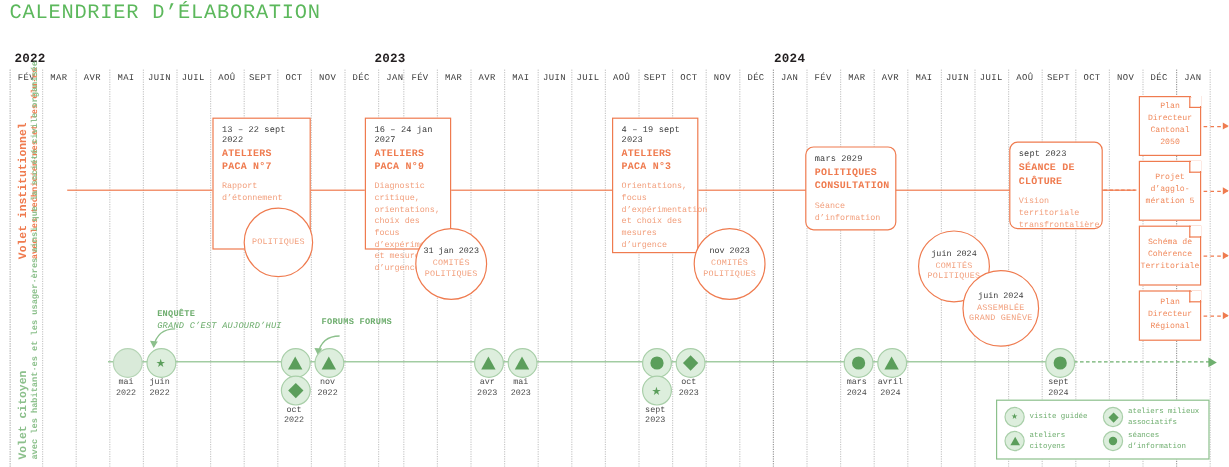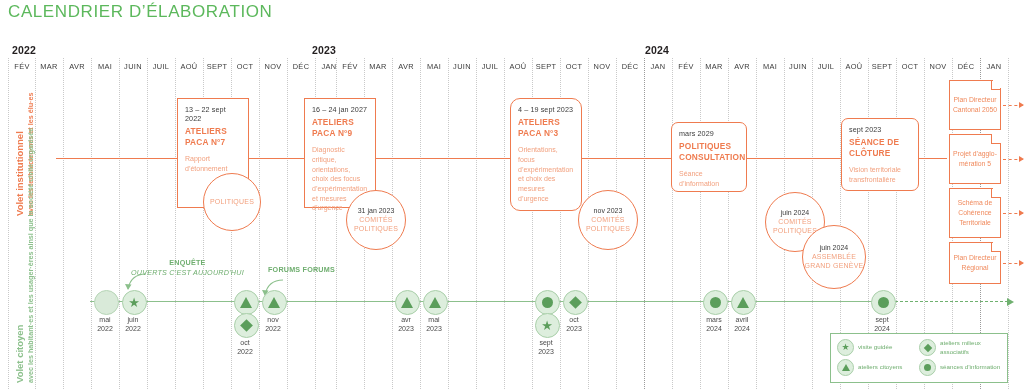--- a/index.html
+++ b/index.html
@@ -4,21 +4,21 @@
 <style>
   html,body{margin:0;padding:0;}
   body{
     width:1024px;height:389px;
     background:#ffffff;
     font-family:"Liberation Sans", sans-serif;
     overflow:hidden;
     position:relative;
     -webkit-font-smoothing:antialiased;
   }
-  .root{position:absolute;inset:0;}
+  .root{position:absolute;inset:0;font-family:Liberation Mono, monospace;}
 
   
   .title{
     position:absolute;left:8px;top:2px;
     font-size:17px;letter-spacing:.6px;
     color:#5cb85c;font-weight:400;
   }
 
   
   .yearrow{position:absolute;left:0;top:44px;height:14px;width:1024px;}
@@ -145,21 +145,21 @@
   .glyph-diamond{width:9px;height:9px;background:#5b9e5b;transform:rotate(45deg);}
   .glyph-dot{width:11px;height:11px;border-radius:50%;background:#5b9e5b;}
 
   .mlabel{
     position:absolute;font-size:7px;color:#4a4a4a;text-align:center;
     transform:translateX(-50%);line-height:1.3;white-space:nowrap;z-index:9;
   }
 
   .annot{
     position:absolute;font-size:7.2px;color:#6fae6f;line-height:1.35;
-    letter-spacing:.2px;z-index:9;text-align:center;
+    letter-spacing:.2px;z-index:9;
   }
   .annot .a1{font-weight:bold;display:block;}
   .annot .a2{font-style:italic;display:block;}
 
   .curvearrow{position:absolute;z-index:8;}
 
   
   .legend{
     position:absolute;left:830px;top:333px;width:178px;height:50px;
     border:1.1px solid #8cc08c;background:#fff;box-sizing:border-box;
@@ -276,31 +276,31 @@
   </div>
   <div class="sidelabel side-cit">
     <span class="l1">Volet citoyen</span>
     <span class="l2">avec les habitant·es et les usager·ères ainsi que la société civile organisée</span>
   </div>
 
   <div class="inst-line"></div>
   <div class="inst-dash" style="left:905px;width:42px;"></div>
 
   <div id="inst-boxes">
-      <div class="obox" style="left: 177px; top: 98px; width: 72px; height: 110px;">
+      <div class="obox" style="left: 177px; top: 98px; width: 82px; height: 110px;">
         <div class="odate">13 – 22 sept 2022</div>
         <div class="otitle">ATELIERS PACA N°7</div>
         <div class="obody">Rapport d’étonnement</div>
       </div>
       <div class="obox" style="left: 304px; top: 98px; width: 72px; height: 110px;">
         <div class="odate">16 – 24 jan 2027</div>
         <div class="otitle">ATELIERS PACA N°9</div>
         <div class="obody">Diagnostic critique, orientations, choix des focus d’expérimentation et mesures d’urgence</div>
       </div>
-      <div class="obox" style="left: 510px; top: 98px; width: 72px; height: 113px; border-radius: 10px;">
+      <div class="obox" style="left: 510px; top: 98px; width: 72px; height: 113px;">
         <div class="odate">4 – 19 sept 2023</div>
         <div class="otitle">ATELIERS PACA N°3</div>
         <div class="obody">Orientations, focus d’expérimentation et choix des mesures d’urgence</div>
       </div>
       <div class="obox rounded" style="left: 671px; top: 122px; width: 76px; height: 70px;">
         <div class="odate">mars 2029</div>
         <div class="otitle">POLITIQUES CONSULTATION</div>
         <div class="obody">Séance d’information</div>
       </div>
       <div class="obox rounded" style="left: 841px; top: 118px; width: 78px; height: 73px;">
@@ -436,21 +436,21 @@
         <span class="glyph-dot"></span>
       </div>
       <div class="mlabel" style="left: 882px; top: 315px;">
         <div>sept</div>
         <div>2024</div>
       </div>
     </div>
   <div id="cit-annots">
       <div class="annot" style="left: 131px; top: 258px;">
         <span class="a1">ENQUÊTE</span>
-        <span class="a2">OUVERTS C’EST AUJOURD’HUI</span>
+        <span class="a2">GRAND C’EST AUJOURD’HUI</span>
       </div>
       <div class="annot" style="left: 268px; top: 265px;">
         <span class="a1">FORUMS FORUMS</span>
       </div>
       <svg class="curvearrow" width="26" height="22" style="left: 122px; top: 272px;">
         <path d="M24 2 C14 2, 8 7, 6 17" stroke="#8cc08c" stroke-width="1.1" fill="none"></path>
         <path d="M6 18 L3 12 L9.5 12.5 Z" fill="#8cc08c"></path>
       </svg>
       <svg class="curvearrow" width="26" height="22" style="left: 259px; top: 278px;">
         <path d="M24 2 C14 2, 8 7, 6 17" stroke="#8cc08c" stroke-width="1.1" fill="none"></path>

